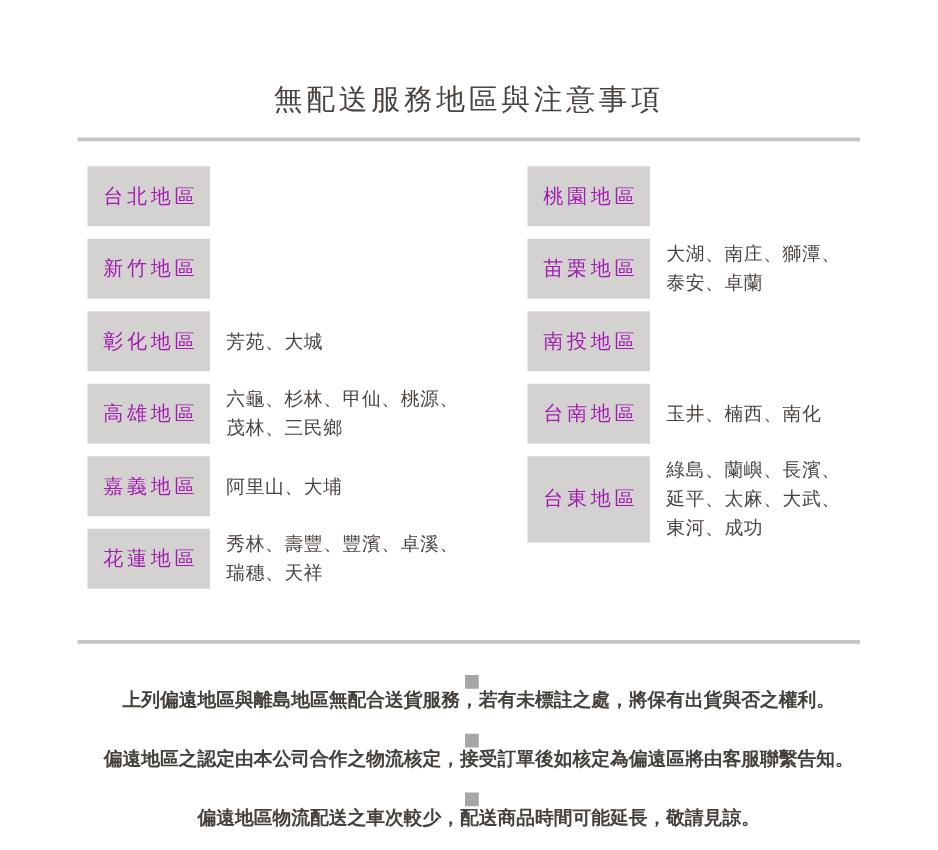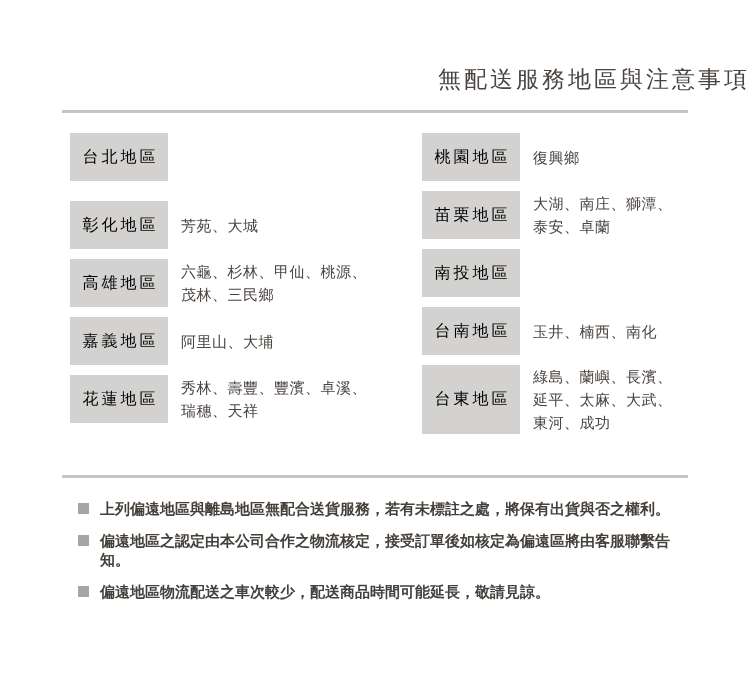--- a/index.html
+++ b/index.html
@@ -12,21 +12,21 @@
     position: relative;
     width: 750px;
     height: 680px;
     margin: 0 auto;
     background: #ffffff;
     overflow: hidden;
   }
   .page-title {
     margin: 0;
     padding: 64px 0 15px;
-    text-align: right;
+    text-align: center;
     font-size: 23px;
     font-weight: 500;
     letter-spacing: 3px;
     color: #4a4440;
   }
   .divider {
     height: 3px;
     margin: 0 62px;
     background: #c6c4c3;
   }
@@ -41,21 +41,21 @@
   .region-row {
     display: flex;
     align-items: stretch;
     margin-bottom: 10px;
   }
   .region-label {
     flex: 0 0 98px;
     width: 98px;
     min-height: 48px;
     background: #d3d2d1;
-    color: #000000;
+    color: #a21caf;
     font-size: 16px;
     font-weight: 500;
     letter-spacing: 3px;
     display: flex;
     align-items: center;
     justify-content: center;
     text-indent: 3px;
   }
   .region-areas {
     margin-left: 13px;
@@ -68,26 +68,27 @@
     white-space: pre-line;
   }
   .divider.bottom { margin-top: 31px; }
   .notes {
     margin: 0;
     padding: 21px 62px 0 78px;
     list-style: none;
   }
   .note-item {
     display: flex;
-    align-items: flex-start;
+    align-items: center;
     margin-bottom: 13px;
     font-size: 15px;
     font-weight: 700;
     line-height: 19px;
     color: #45403b;
+    flex-direction: column;
   }
   .square-bullet {
     flex: 0 0 11px;
     width: 11px;
     height: 11px;
     margin: 4px 11px 0 0;
     background: #a8a6a4;
   }
 </style>
 </head>
@@ -101,20 +102,21 @@
 
   <div class="region-table">
 
     <div class="region-col left">
 
         <div class="region-row">
           <div class="region-label">台北地區</div>
         </div>
 
         <div class="region-row">
+          <div class="region-label">新竹地區</div>
         </div>
 
         <div class="region-row">
           <div class="region-label">彰化地區</div>
           <div class="region-areas">芳苑、大城</div>
         </div>
 
         <div class="region-row">
           <div class="region-label">高雄地區</div>
           <div class="region-areas">六龜、杉林、甲仙、桃源、
@@ -130,21 +132,20 @@
           <div class="region-label">花蓮地區</div>
           <div class="region-areas">秀林、壽豐、豐濱、卓溪、
 瑞穗、天祥</div>
         </div>
       </div>
 
     <div class="region-col right">
 
         <div class="region-row">
           <div class="region-label">桃園地區</div>
-          <div class="region-areas">復興鄉</div>
         </div>
 
         <div class="region-row">
           <div class="region-label">苗栗地區</div>
           <div class="region-areas">大湖、南庄、獅潭、
 泰安、卓蘭</div>
         </div>
 
         <div class="region-row">
           <div class="region-label">南投地區</div>

